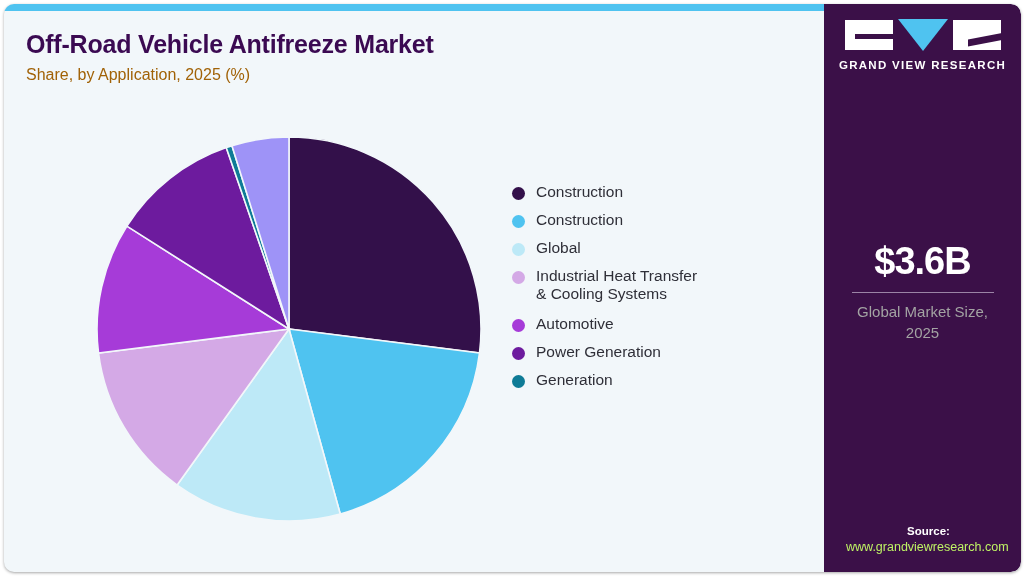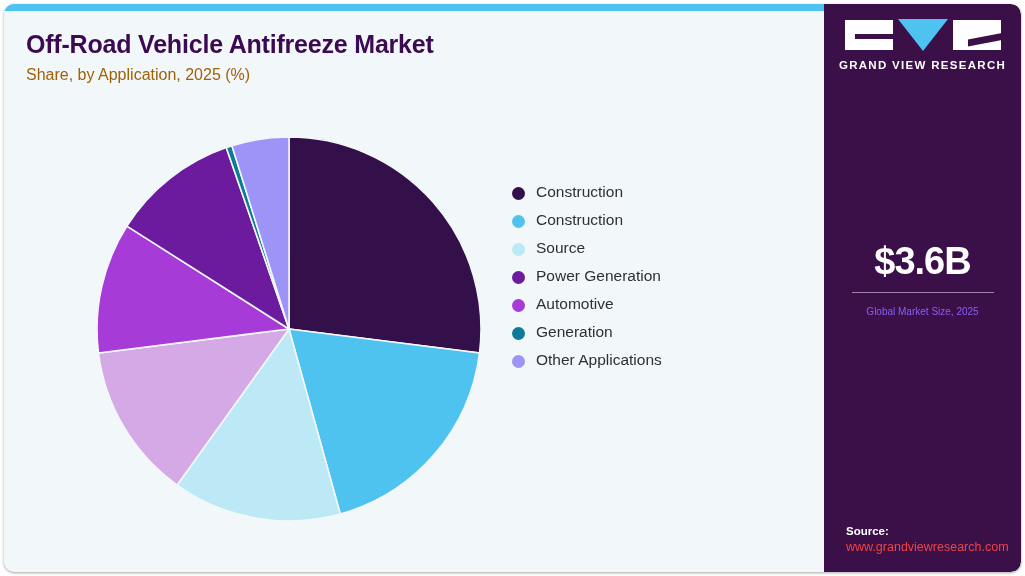--- a/index.html
+++ b/index.html
@@ -61,25 +61,25 @@
     width:0;height:0;border-left:25px solid transparent;border-right:25px solid transparent;
     border-top:32px solid #4FC3F0;
   }
   .logo-text{
     margin-top:9px;font-size:11.5px;font-weight:bold;color:#ffffff;letter-spacing:1.3px;
   }
 
   .stat{position:absolute;left:0;right:0;top:236px;text-align:center;}
   .stat-value{font-size:38px;font-weight:bold;color:#ffffff;letter-spacing:-1px;text-align:center;}
   .stat-rule{width:142px;height:1px;background:#9B84A6;margin:9px auto 8px auto;}
-  .stat-label{font-size:10px;color:#8b5cf6;line-height:21px;padding:0 22px;}
+  .stat-label{font-size:15px;color:#a3a3a3;line-height:21px;padding:0 22px;}
 
   .source{position:absolute;left:22px;bottom:18px;right:10px;}
-  .source-title{font-size:11.5px;font-weight:bold;color:#ffffff;margin-bottom:3px;}
-  .source-url{font-size:12.5px;color:#ef4444;}
+  .source-title{font-size:11.5px;font-weight:bold;color:#ffffff;margin-bottom:3px;text-align:center;}
+  .source-url{font-size:12.5px;color:#bef264;}
 </style>
 </head>
 <body>
 
 <div class="card">
 
   <div class="accent-bar"></div>
 
   <div class="left">
 
@@ -103,37 +103,38 @@
         <div class="legend-item">
           <span class="swatch" style="background: rgb(51, 16, 74);"></span>
           <span class="legend-label">Construction</span>
         </div>
         <div class="legend-item">
           <span class="swatch" style="background: rgb(79, 195, 240);"></span>
           <span class="legend-label">Construction</span>
         </div>
         <div class="legend-item">
           <span class="swatch" style="background: rgb(189, 233, 247);"></span>
-          <span class="legend-label">Source</span>
+          <span class="legend-label">Global</span>
+        </div>
+        <div class="legend-item tall">
+          <span class="swatch" style="background: rgb(212, 169, 230);"></span>
+          <span class="legend-label">Industrial Heat Transfer
+&amp; Cooling Systems</span>
+        </div>
+        <div class="legend-item">
+          <span class="swatch" style="background: rgb(166, 59, 216);"></span>
+          <span class="legend-label">Automotive</span>
         </div>
         <div class="legend-item">
           <span class="swatch" style="background: rgb(109, 27, 158);"></span>
           <span class="legend-label">Power Generation</span>
         </div>
         <div class="legend-item">
-          <span class="swatch" style="background: rgb(166, 59, 216);"></span>
-          <span class="legend-label">Automotive</span>
-        </div>
-        <div class="legend-item">
           <span class="swatch" style="background: rgb(14, 123, 150);"></span>
           <span class="legend-label">Generation</span>
-        </div>
-        <div class="legend-item">
-          <span class="swatch" style="background: rgb(158, 147, 247);"></span>
-          <span class="legend-label">Other Applications</span>
         </div>
       </div>
 
   </div>
 
   <div class="right">
 
     <div class="logo">
       <div class="logo-marks">
         <span class="logo-g"></span>

